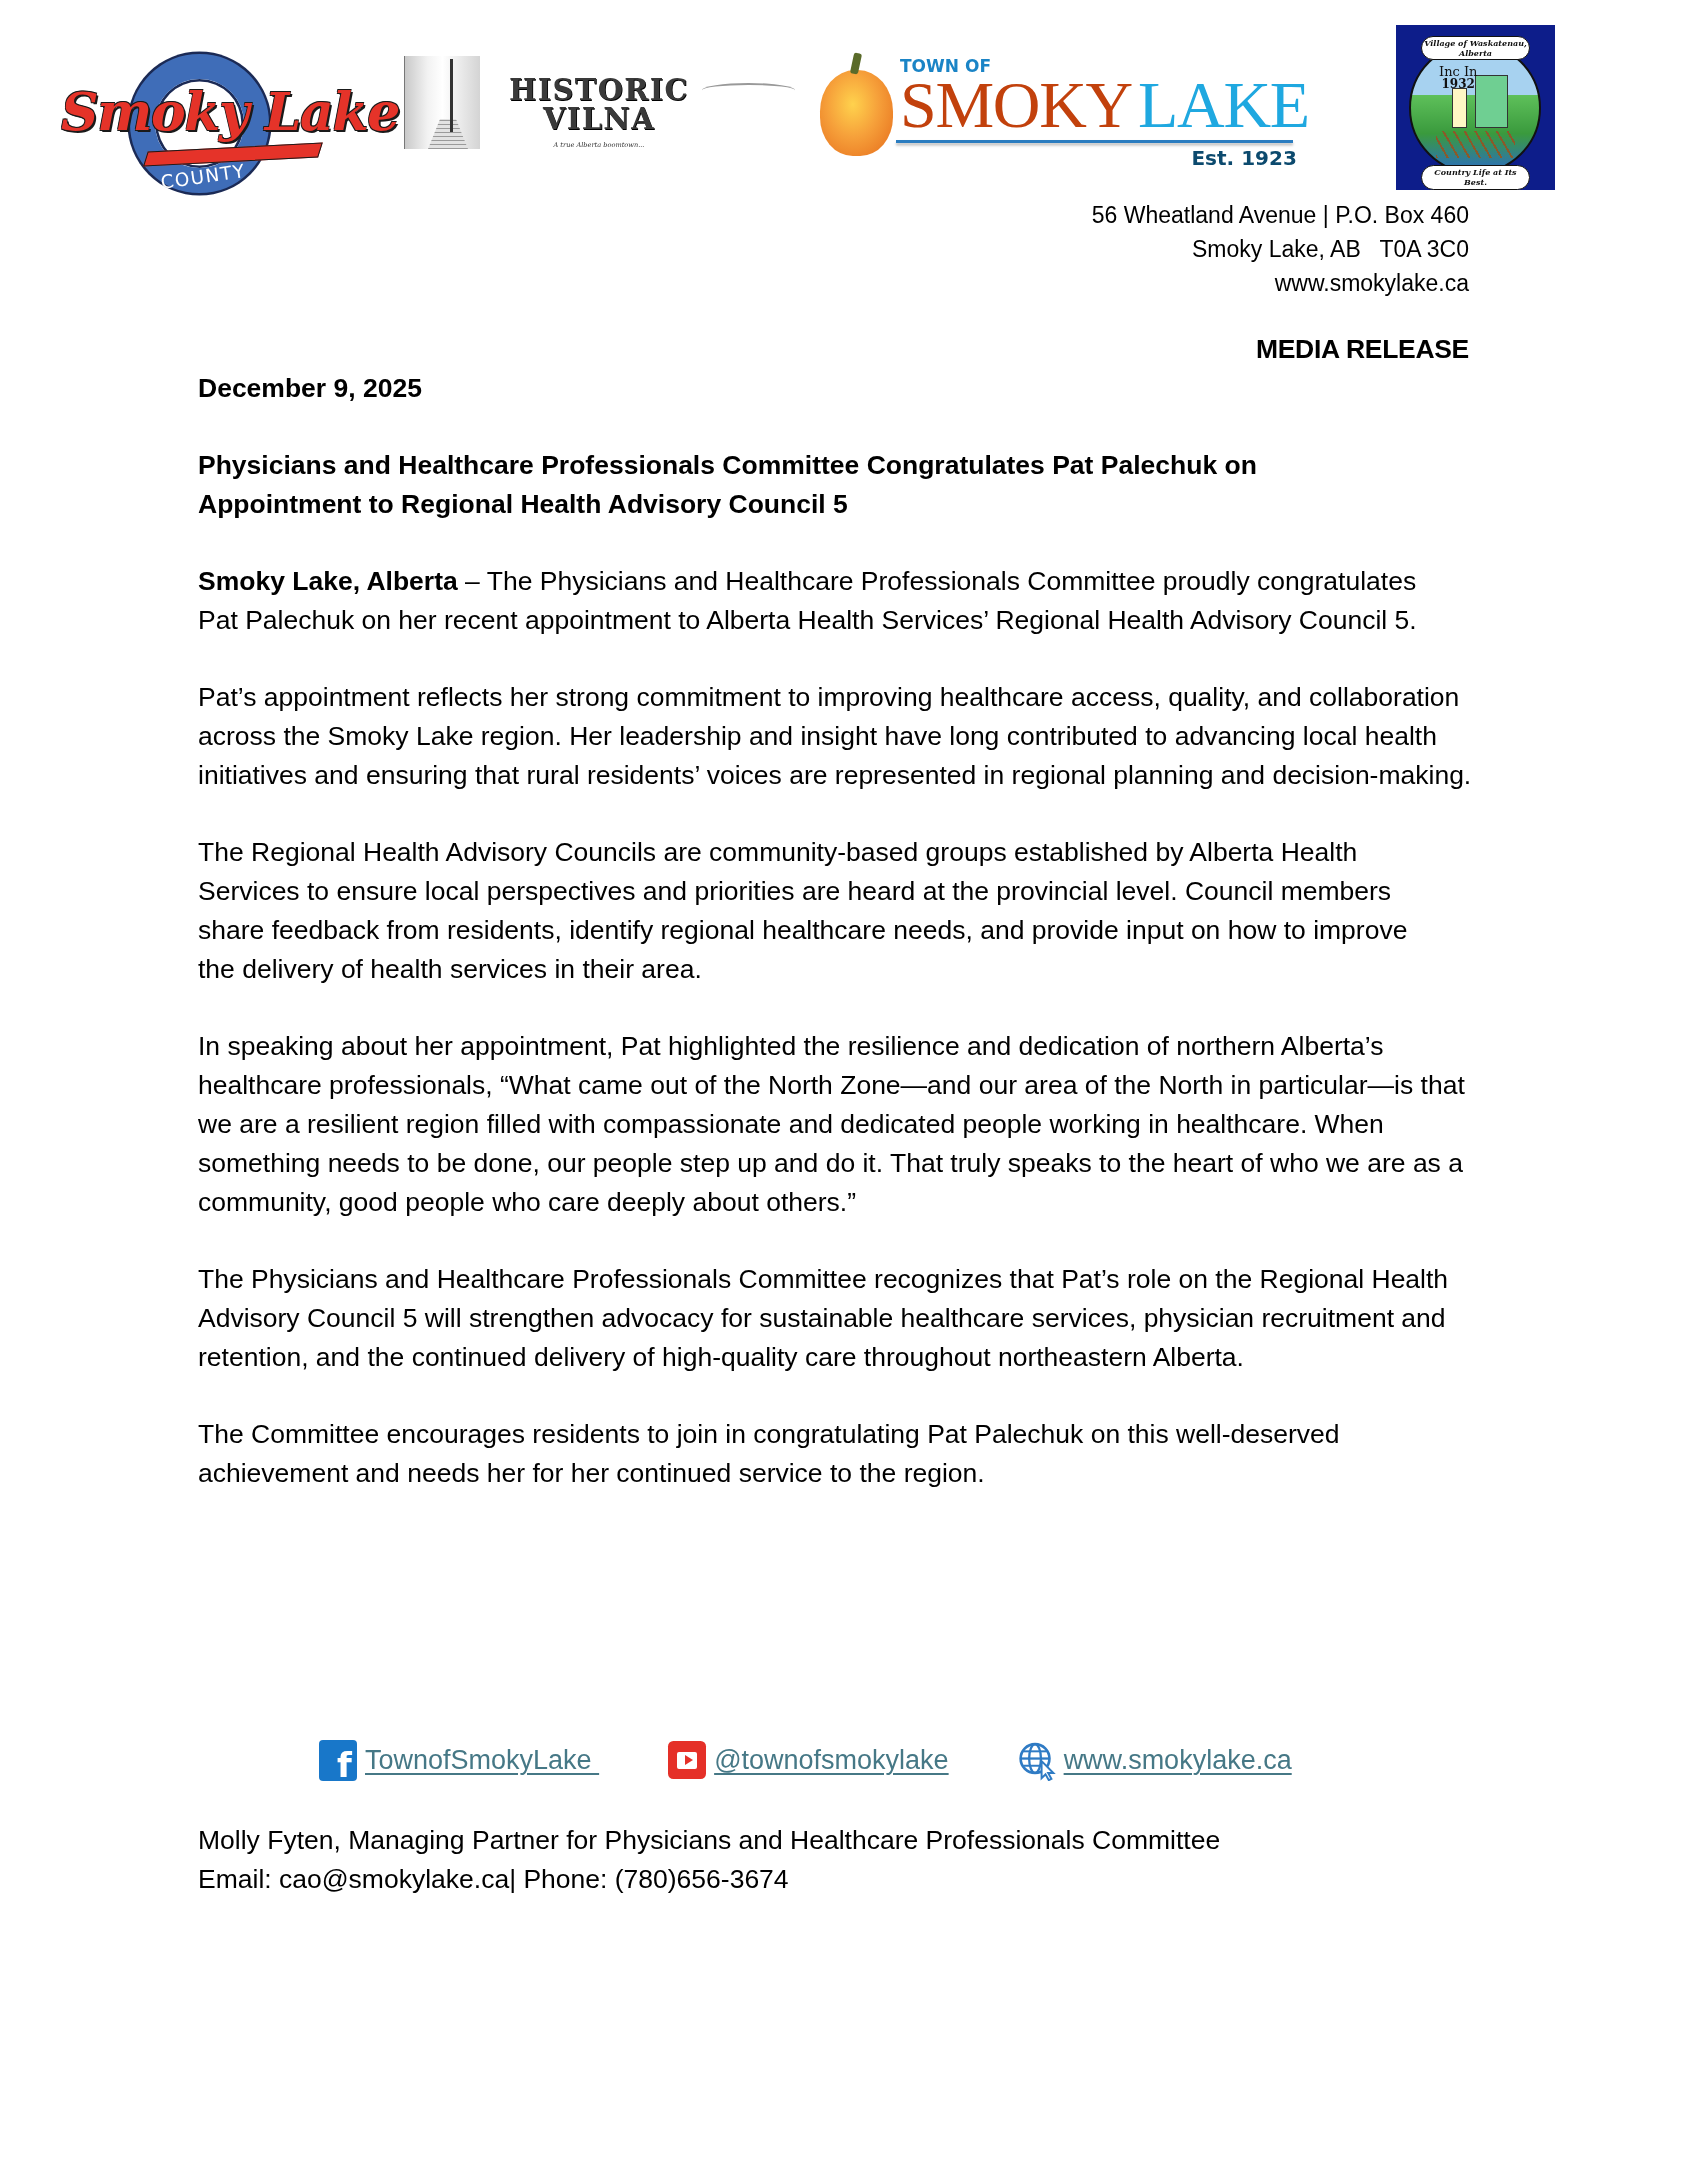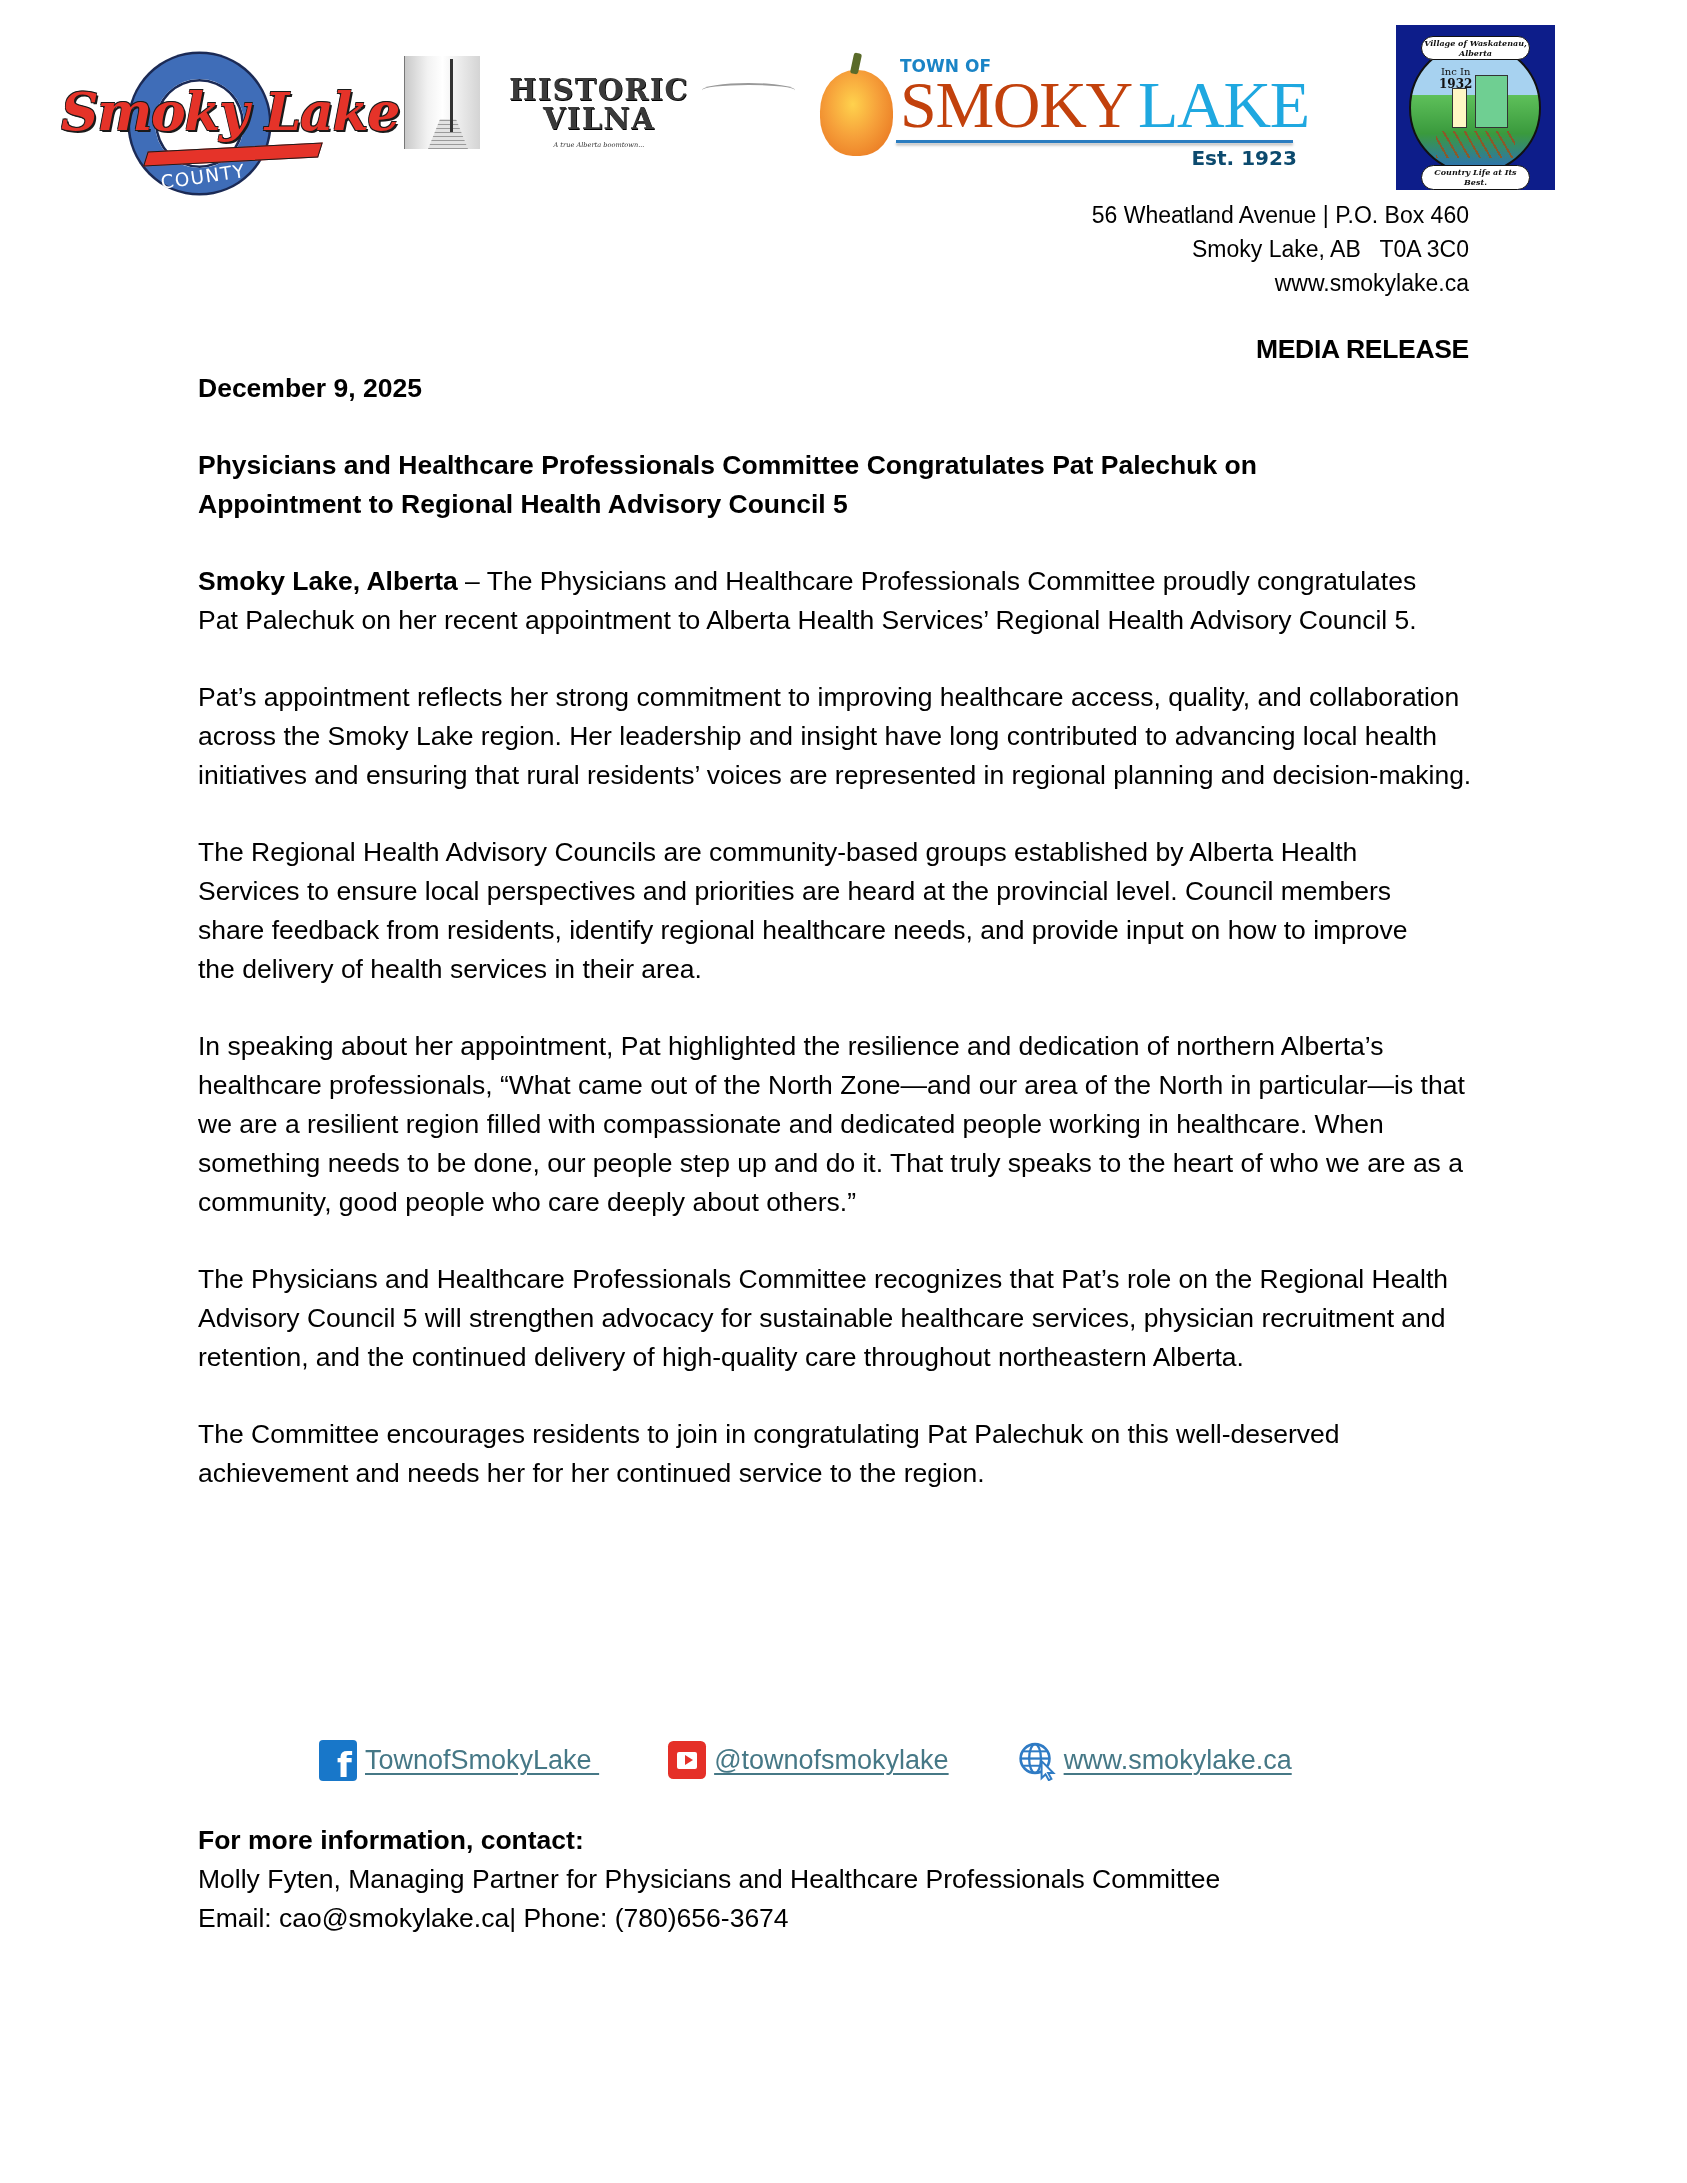--- a/index.html
+++ b/index.html
@@ -127,21 +127,21 @@
       position: absolute; left: 25px; width: 109px; background: #fff; border: 1.3px solid #111;
       border-radius: 13.2px; text-align: center; font-family: "DejaVu Serif", serif;
       font-size: 8px; font-style: italic; font-weight: bold; color: #111; padding: 1.3px 0;
     }
     #logo-waskatenau .banner-top { top: 10.6px; }
     #logo-waskatenau .banner-bottom { top: 140px; }
     #logo-waskatenau .year {
       position: absolute; left: 43px; top: 41px; font-family: "DejaVu Serif", serif;
       font-weight: bold; font-size: 12px; color: #111; text-align: center; line-height: 12px;
     }
-    #logo-waskatenau .year small { display: block; font-size: 10px; font-weight: normal; }
+    #logo-waskatenau .year small { display: block; font-size: 13px; font-weight: normal; }
 
     
     .address {
       position: absolute; right: 218px; top: 198px; text-align: right;
       font-size: 23px; line-height: 34px; color: #000;
     }
     .media-release {
       position: absolute; right: 218px; top: 334px;
       font-size: 26.5px; font-weight: bold; letter-spacing: -0.3px;
     }
@@ -283,17 +283,16 @@
       <line x1="4" y1="28" x2="48" y2="28" stroke="#2f7bc4" stroke-width="3.5"></line>
       <line x1="8" y1="17" x2="44" y2="17" stroke="#2f7bc4" stroke-width="3"></line>
       <line x1="8" y1="39" x2="44" y2="39" stroke="#2f7bc4" stroke-width="3"></line>
       <polygon points="36,32 36,58 42,52 47,61 51,59 46,50 54,50" fill="#ffffff" stroke="#2f7bc4" stroke-width="3"></polygon>
     </svg>
     <a>www.smokylake.ca</a>
   </div>
 </div>
 
 <div class="contact">
-  <div class="label">For more information, contact:</div>
   <div>Molly Fyten, Managing Partner for Physicians and Healthcare Professionals Committee</div>
   <div>Email: cao@smokylake.ca| Phone: (780)656-3674</div>
 </div>
 
 
 </body></html>

